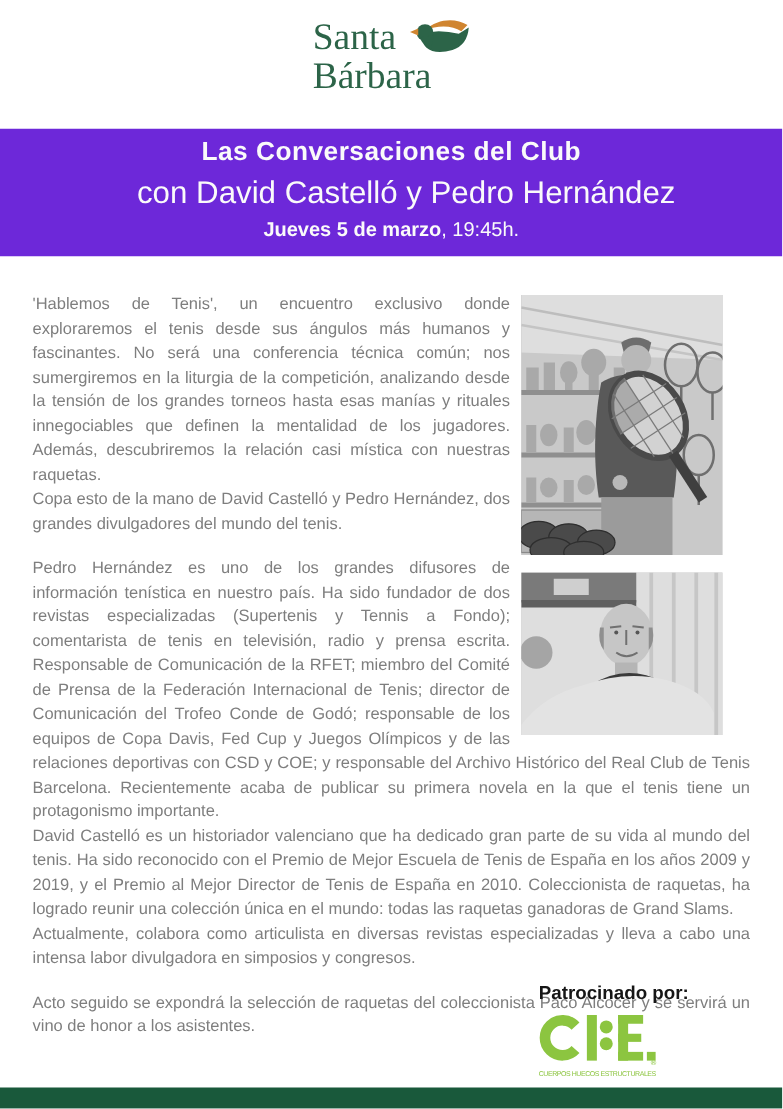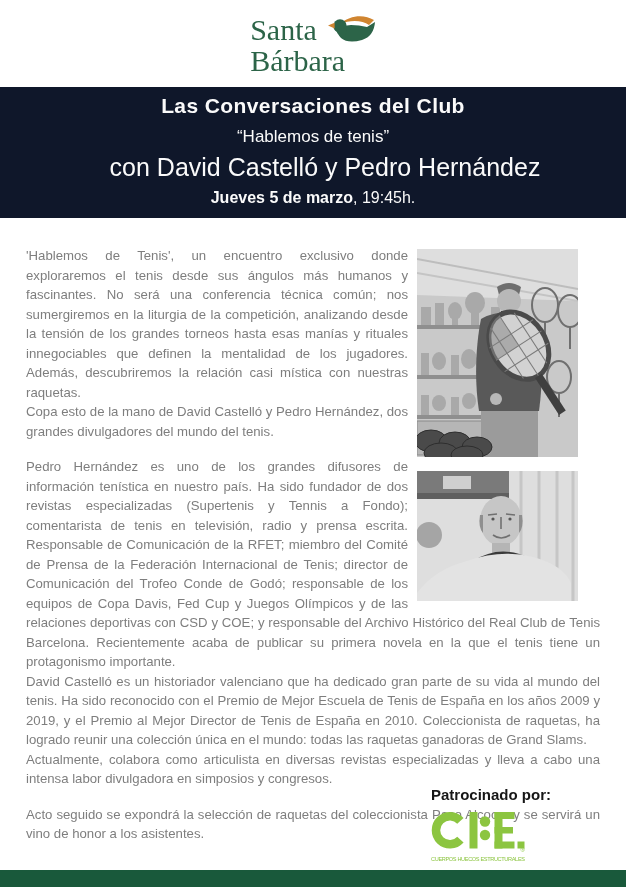--- a/index.html
+++ b/index.html
@@ -6,21 +6,21 @@
   .page{position:relative;width:626px;height:887px;background:#ffffff;overflow:hidden;
         font-family:"Liberation Sans", sans-serif;}
 
   
   .logo-block{padding-top:13px;width:fit-content;margin:0 auto;text-align:left;}
   .logo-line1{display:flex;align-items:center;gap:11px;height:33px;}
   .logo-name{font-family:"Liberation Serif", serif;color:#2c6448;font-size:30px;line-height:29px;}
   .logo-sub{font-family:"Liberation Serif", serif;color:#d08530;font-size:18px;margin-top:4px;letter-spacing:.4px;}
 
   
-  .banner{background:#0f172a;color:#fafafa;text-align:center;margin-top:12px;padding:7px 0 9px;}
+  .banner{background:#6d28d9;color:#fafafa;text-align:center;margin-top:28px;padding:7px 0 9px;}
   .banner-title{font-size:21px;font-weight:bold;line-height:24px;letter-spacing:.4px;}
   .banner-quote{font-size:17px;line-height:20px;margin-top:9px;font-weight:normal;}
   .banner-speakers{font-size:25px;line-height:22px;margin-top:9px;padding-left:24px;}
   .banner-date{font-size:16px;line-height:22px;margin-top:9px;}
   .banner-date b{font-weight:bold;}
 
   
   .content{padding:28px 26px 0;color:#7e7e7e;font-size:13.2px;line-height:19.5px;text-align:justify;}
   .content p{margin:0;}
   .content p.gap{margin-top:16px;}
@@ -50,21 +50,20 @@
         <circle cx="12" cy="13" r="6.7" fill="#2c6448"></circle>
         <path d="M8 17 Q10 24 17 26 L19 15 Z" fill="#2c6448"></path>
         <path d="M0 12.5 L6.6 9.8 L6.6 15.4 Z" fill="#d08530"></path>
       </svg>
     </div>
     <div class="logo-name">Bárbara</div>
   </div>
 
   <div class="banner">
     <div class="banner-title">Las Conversaciones del Club</div>
-    <div class="banner-quote">“Hablemos de tenis”</div>
     <div class="banner-speakers">con David Castelló y Pedro Hernández</div>
     <div class="banner-date"><b>Jueves 5 de marzo</b><span>, 19:45h.</span></div>
   </div>
 
   <div class="content">
 
     <div class="photos">
 
       <svg class="photo photo1" width="161" height="208" viewBox="0 0 161 208">
         <rect width="161" height="208" fill="#c9c9c9"></rect>

